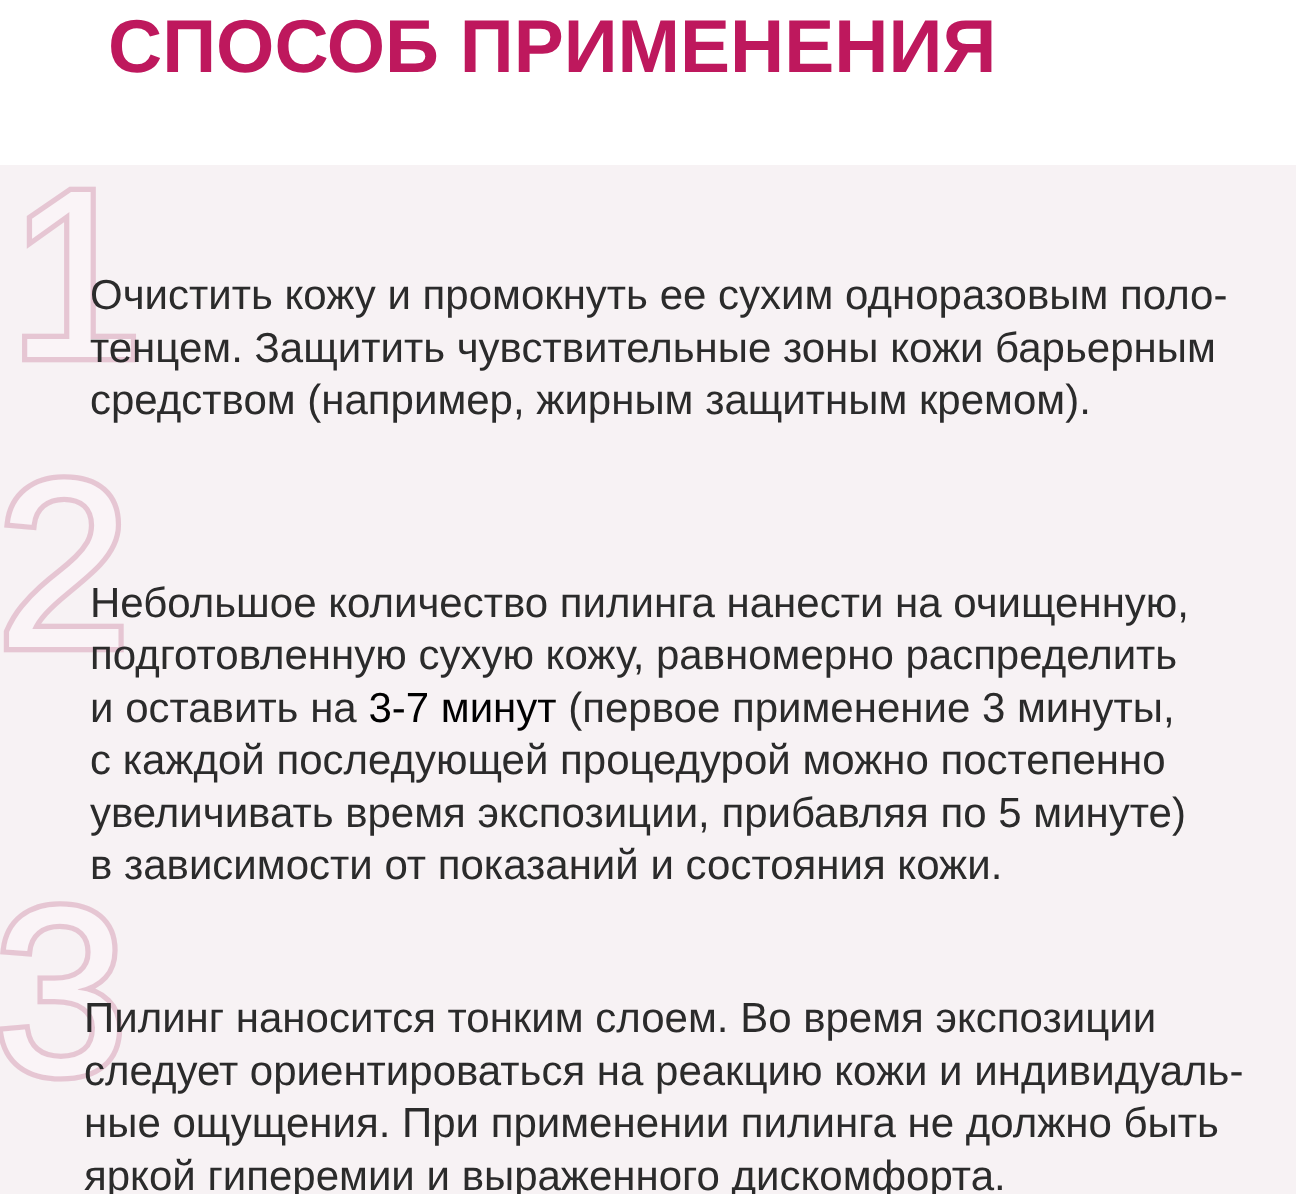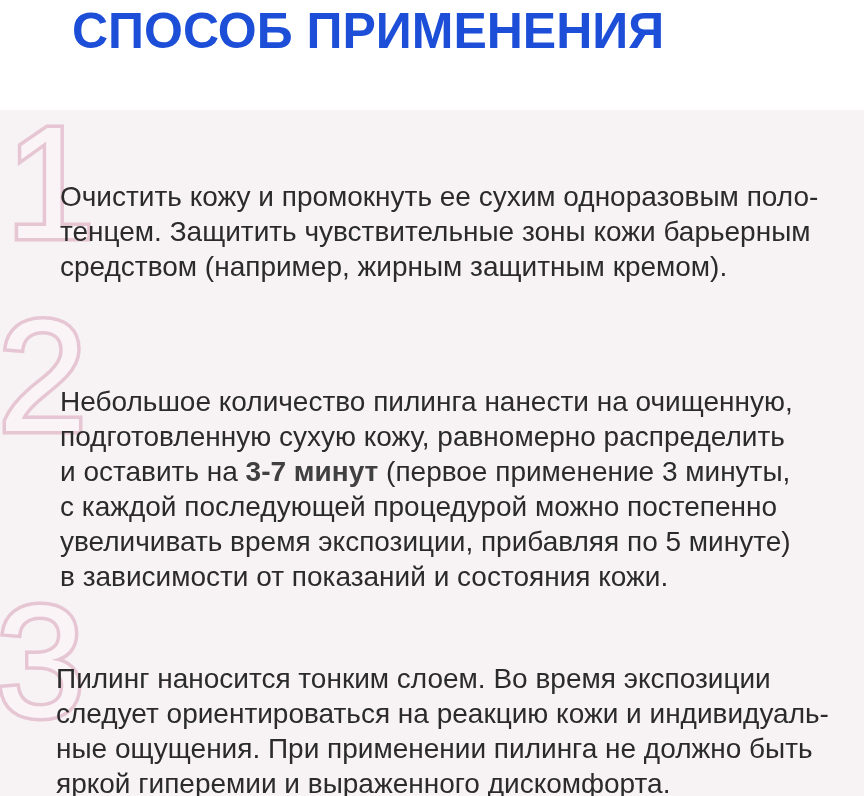--- a/index.html
+++ b/index.html
@@ -17,21 +17,21 @@
     left: 0; top: 0;
     width: 864px; height: 110px;
     background: #ffffff;
   }
   .page-title {
     position: absolute;
     left: 72px; top: 2px;
     font-size: 50px;
     font-weight: 800;
     letter-spacing: 0px;
-    color: #1d4ed8;
+    color: #be185d;
     white-space: nowrap;
   }
   .panel {
     position: absolute;
     left: 0; top: 110px;
     width: 864px; height: 686px;
     background: #f7f2f4;
   }
   .step-num {
     position: absolute;
@@ -51,21 +51,21 @@
     position: absolute;
     font-size: 28px;
     line-height: 35px;
     color: #2b2b2b;
     white-space: pre-line;
     z-index: 2;
   }
   .text-1 { left: 60px; top: 69px;  width: 790px; }
   .text-2 { left: 60px; top: 274px; width: 790px; }
   .text-3 { left: 56px; top: 551px; width: 800px; }
-  .step-text strong { font-weight: 700; color: #404040; }
+  .step-text strong { font-weight: 400; color: #000000; }
 </style>
 </head>
 <body>
 
 <div class="page">
 
   <header class="header">
     <h1 class="page-title">СПОСОБ ПРИМЕНЕНИЯ</h1>
   </header>
 

